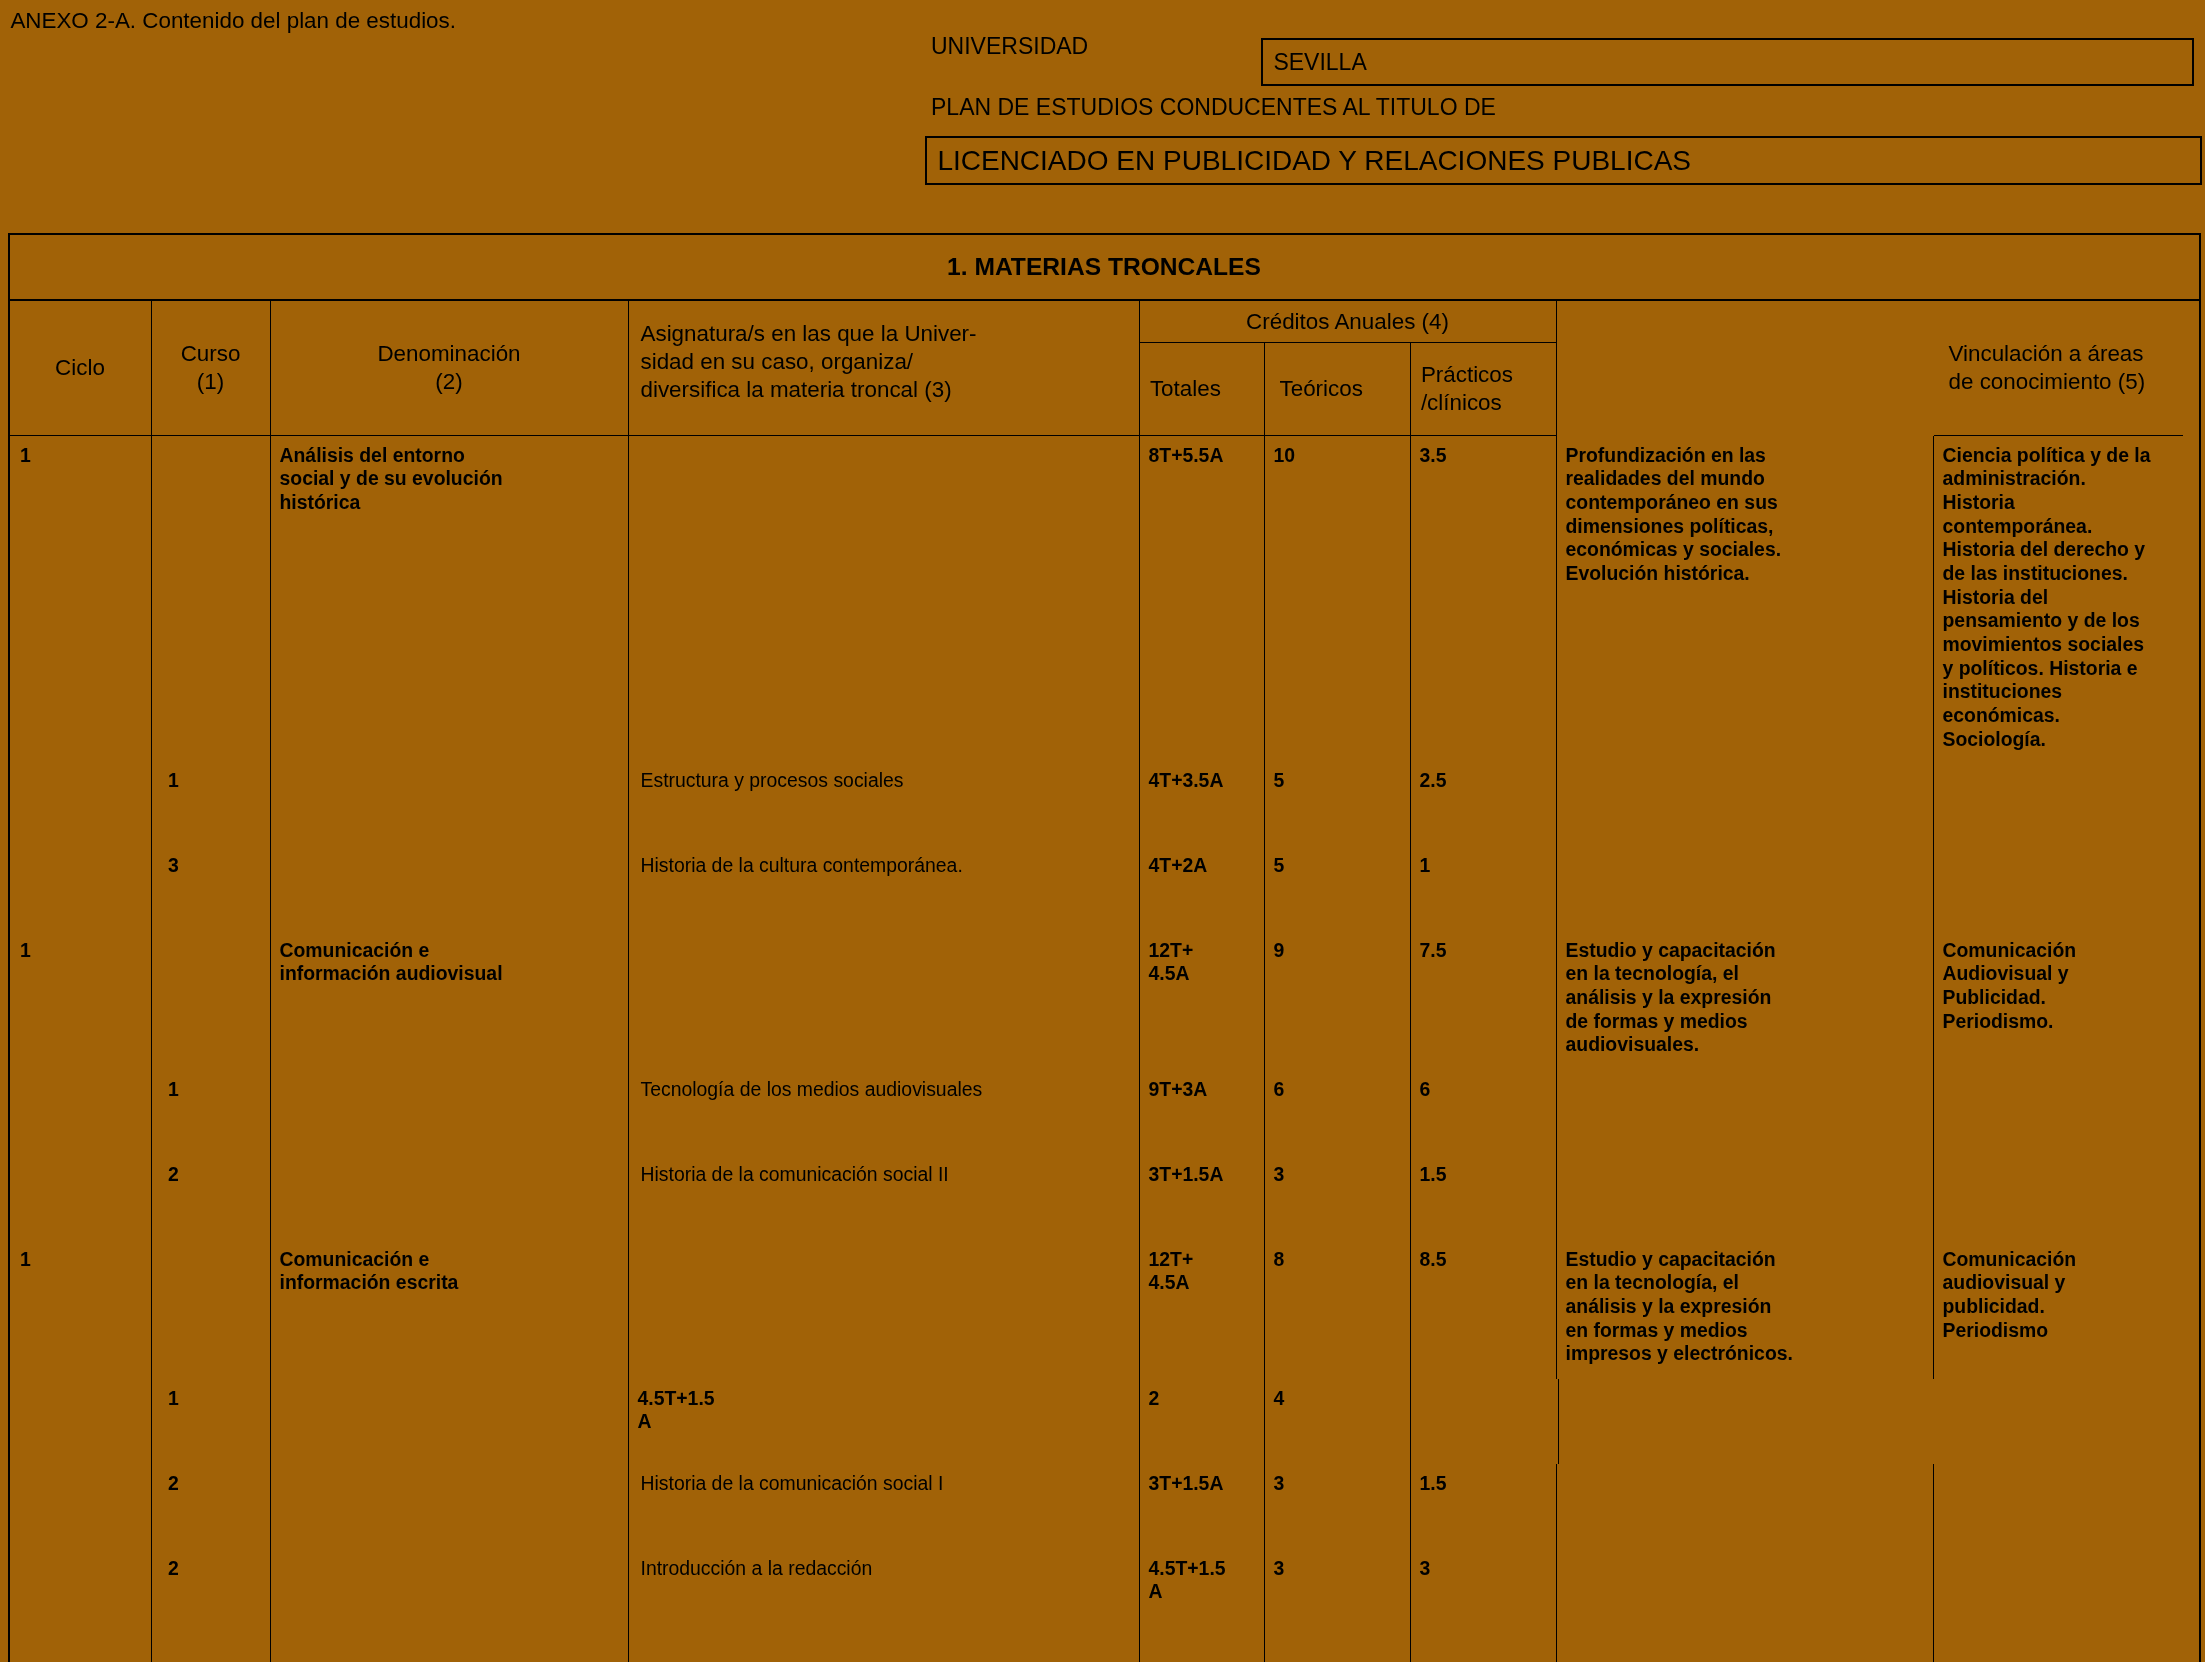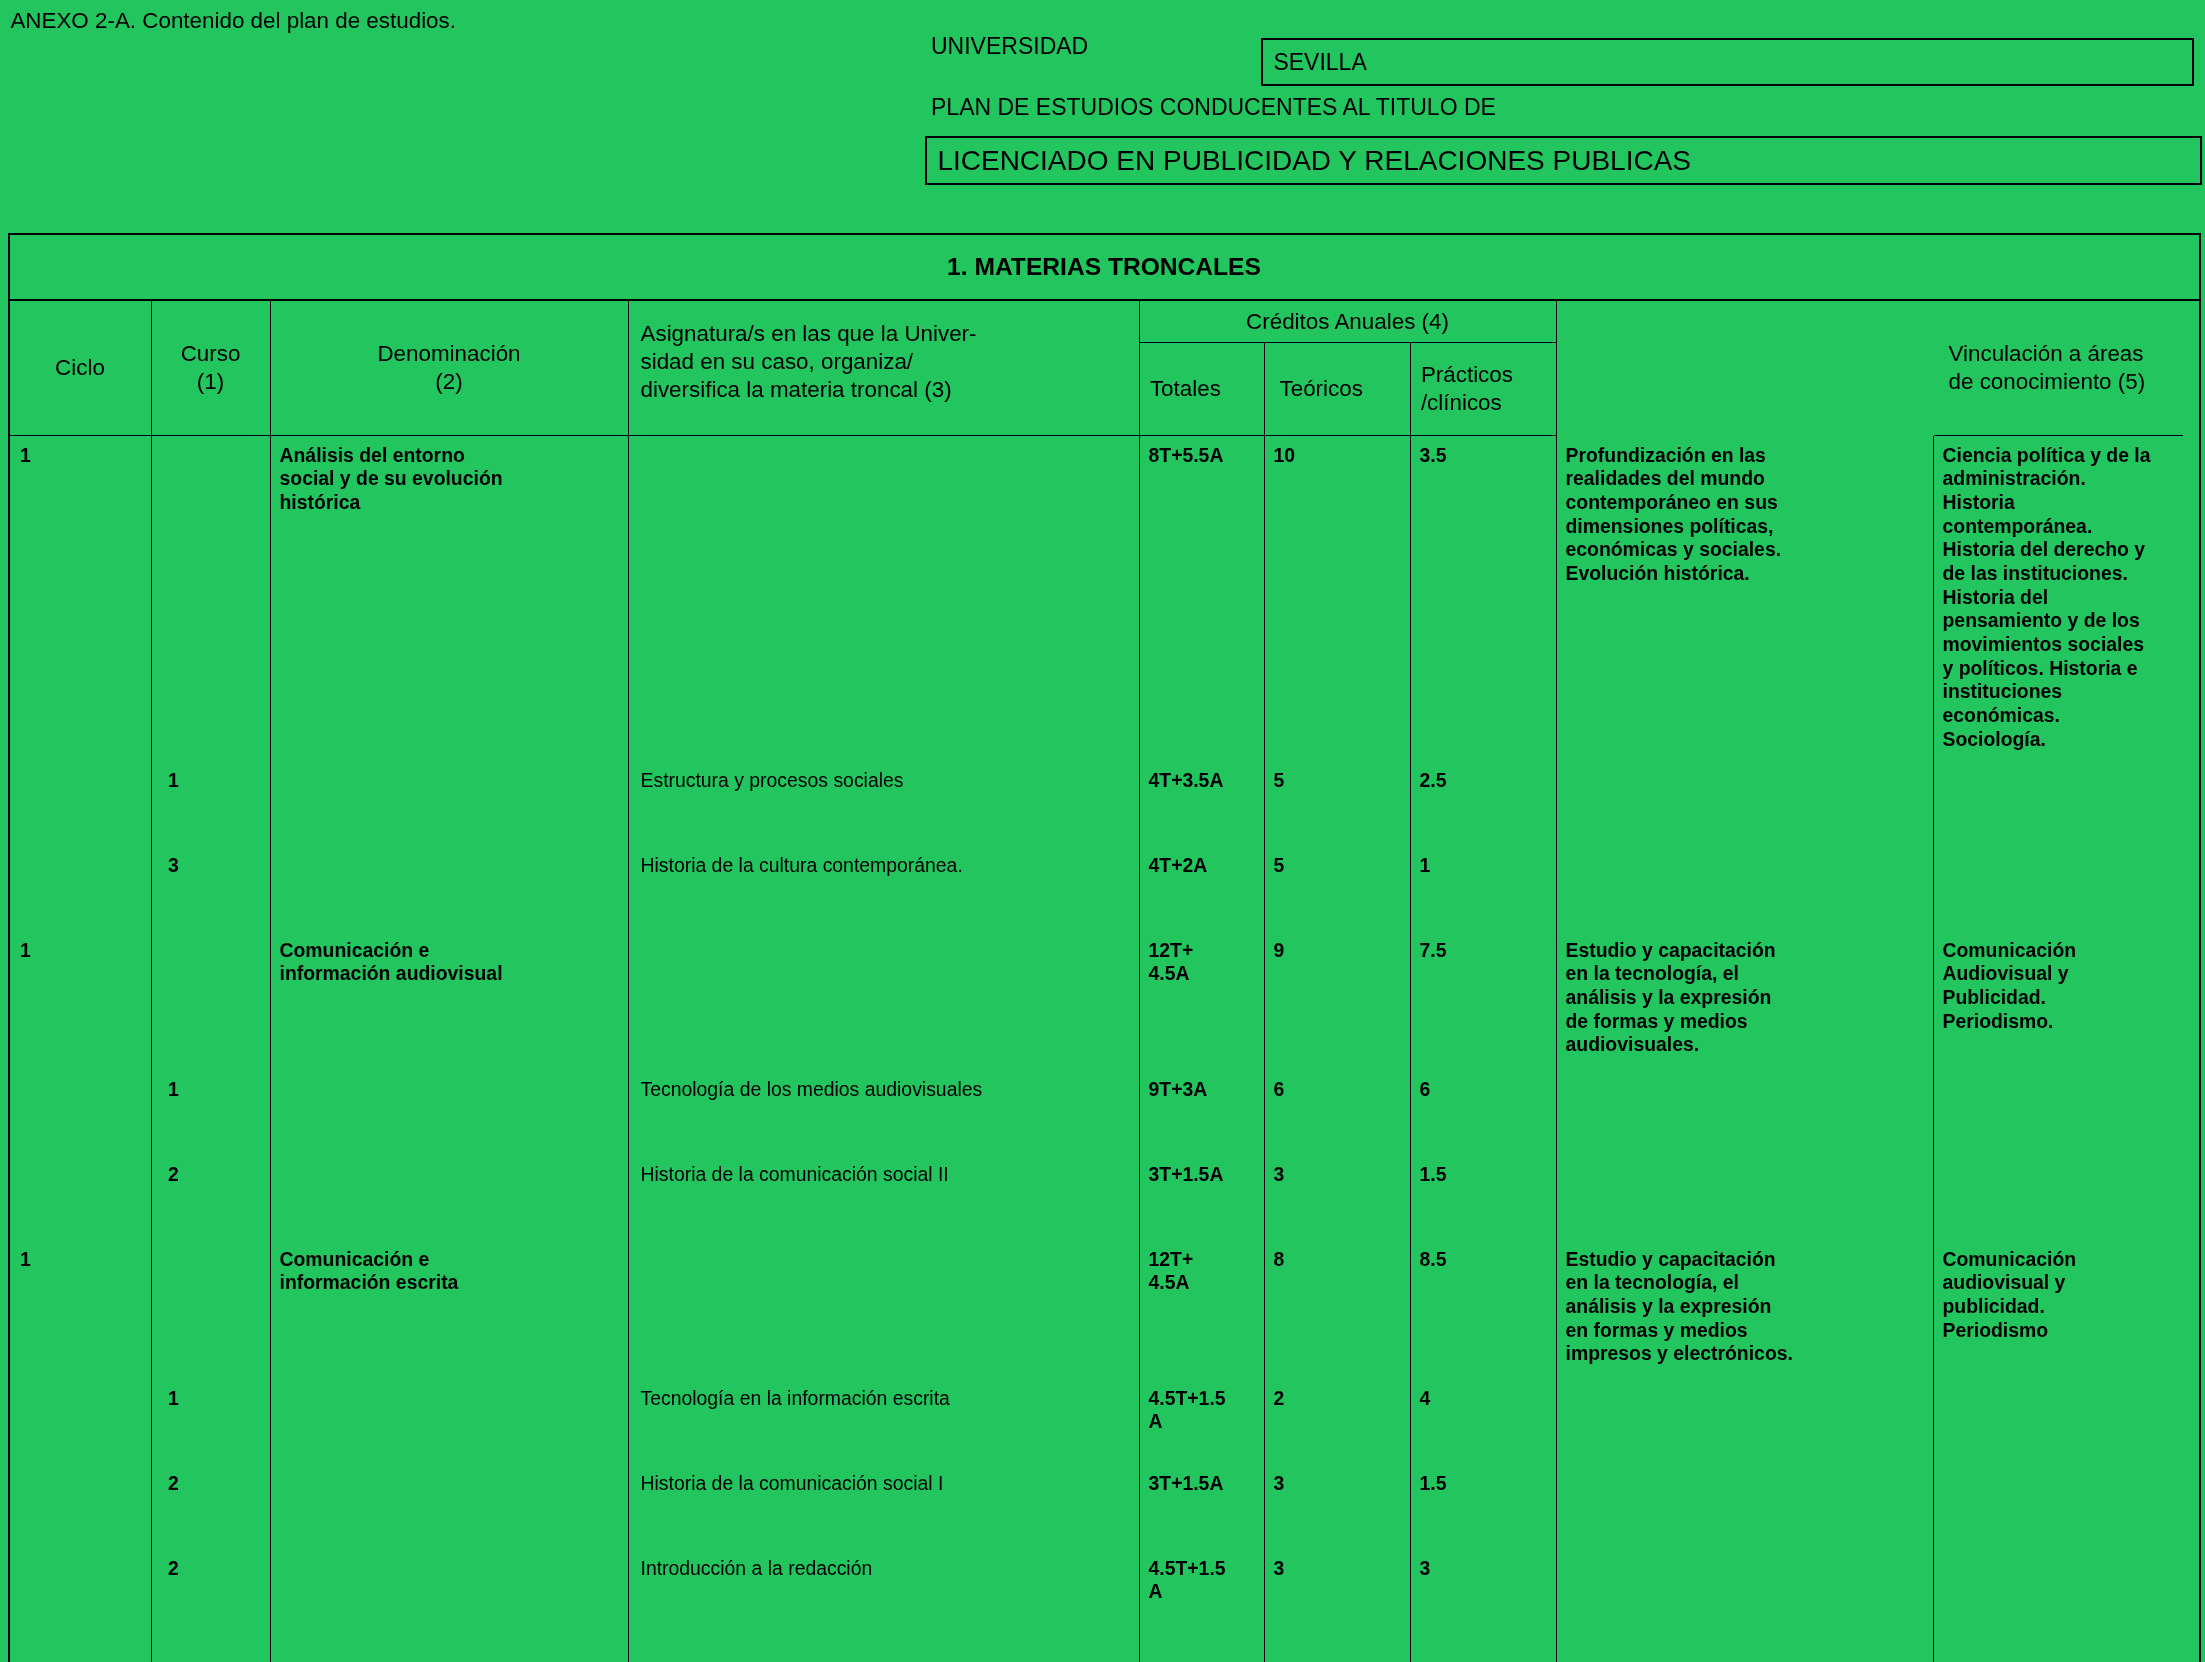--- a/index.html
+++ b/index.html
@@ -1,21 +1,21 @@
 <!DOCTYPE html>
 <html style="font-size:12px"><head>
 <meta charset="utf-8">
 <style>
   * { box-sizing: border-box; margin: 0; padding: 0; }
   html, body { background: #e9e9e9; }
   .page {
     position: relative;
     width: 2205px;
     height: 1662px;
-    background: #22c55e;
+    background: #a16207;
     font-family: "Liberation Sans", sans-serif;
     color: #000;
     overflow: hidden;
   }
   .preline { white-space: pre-line; }
 
   
   .annex-title {
     position: absolute; left: 10.4px; top: 7.5px;
     font-size: 22.4px;
@@ -230,21 +230,20 @@
     <div class="bc c6 bold preline">8</div>
     <div class="bc c7 bold preline">8.5</div>
     <div class="bc c8 bold preline">Estudio y capacitación en la tecnología, el análisis y la expresión en formas y medios impresos y electrónicos.</div>
     <div class="bc c9 bold preline">Comunicación audiovisual y publicidad. Periodismo</div>
   </div>
 
   <div class="trow grid9 asignatura">
     <div class="bc c1 bold preline"></div>
     <div class="bc c2 bold preline">1</div>
     <div class="bc c3 bold preline"></div>
-    <div class="bc c4 preline">Tecnología en la información escrita</div>
     <div class="bc c5 bold preline">4.5T+1.5
 A</div>
     <div class="bc c6 bold preline">2</div>
     <div class="bc c7 bold preline">4</div>
     <div class="bc c8 bold preline"></div>
     <div class="bc c9 bold preline"></div>
   </div>
 
   <div class="trow grid9 asignatura">
     <div class="bc c1 bold preline"></div>

